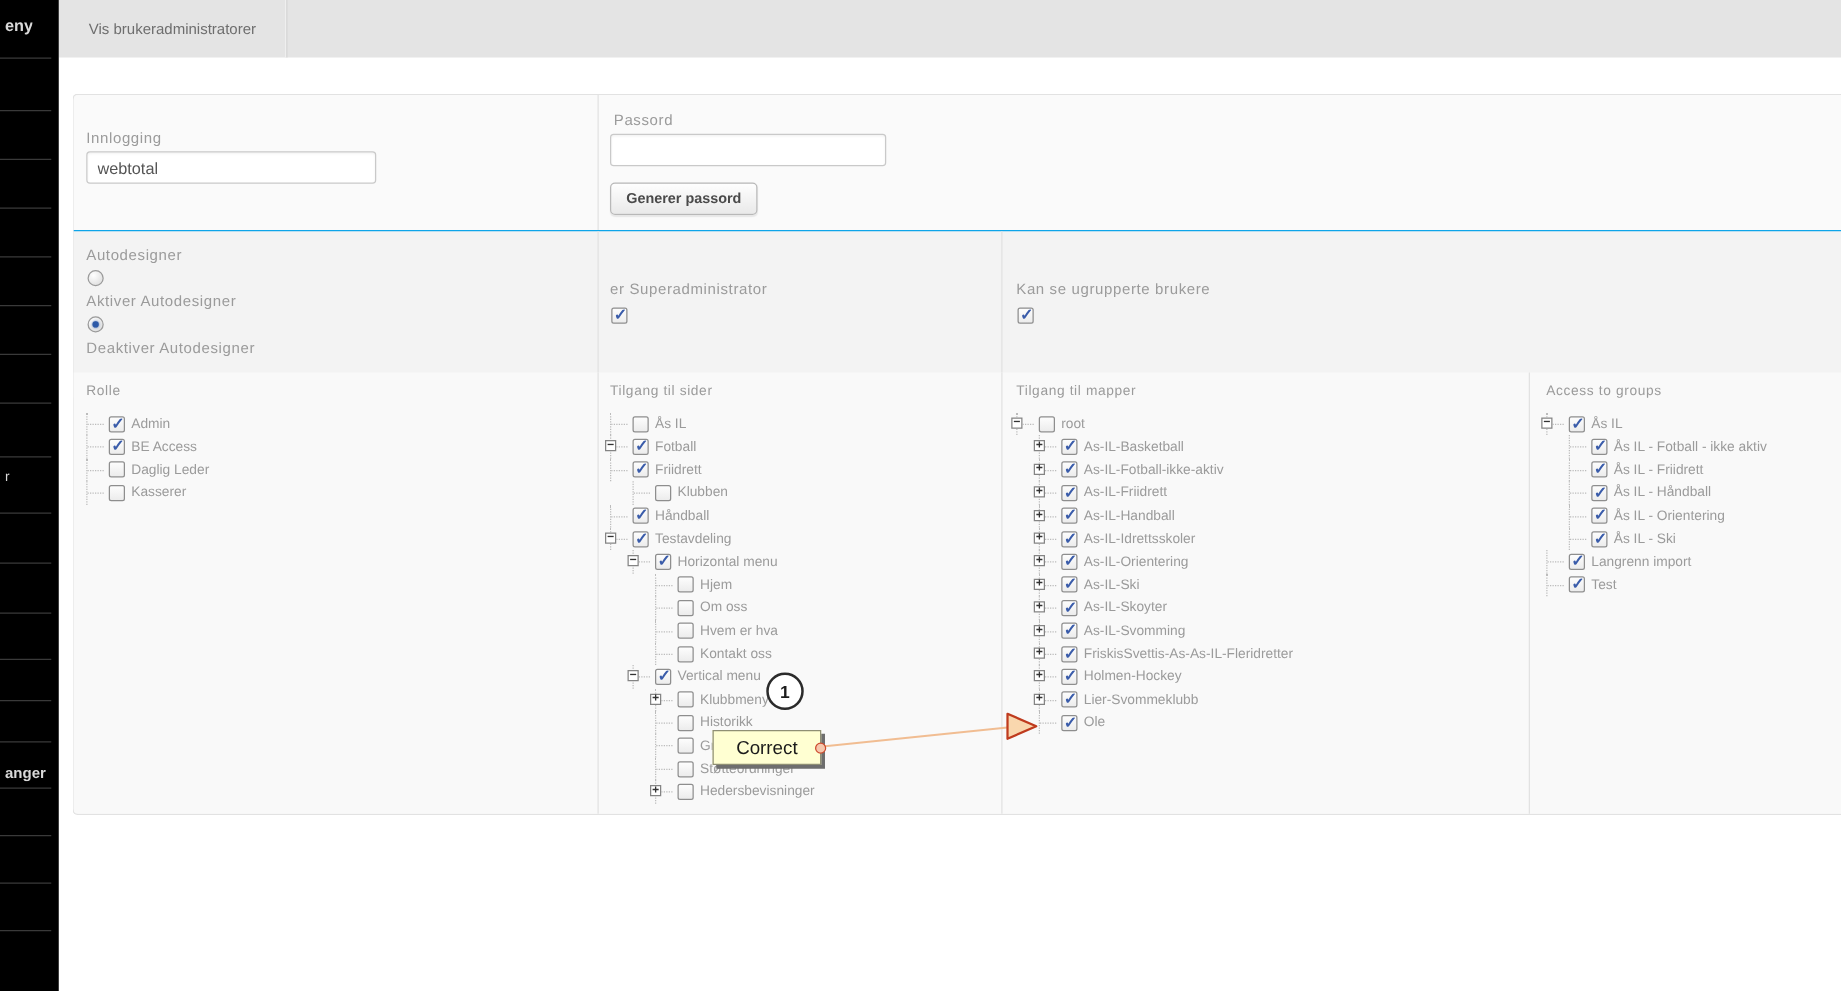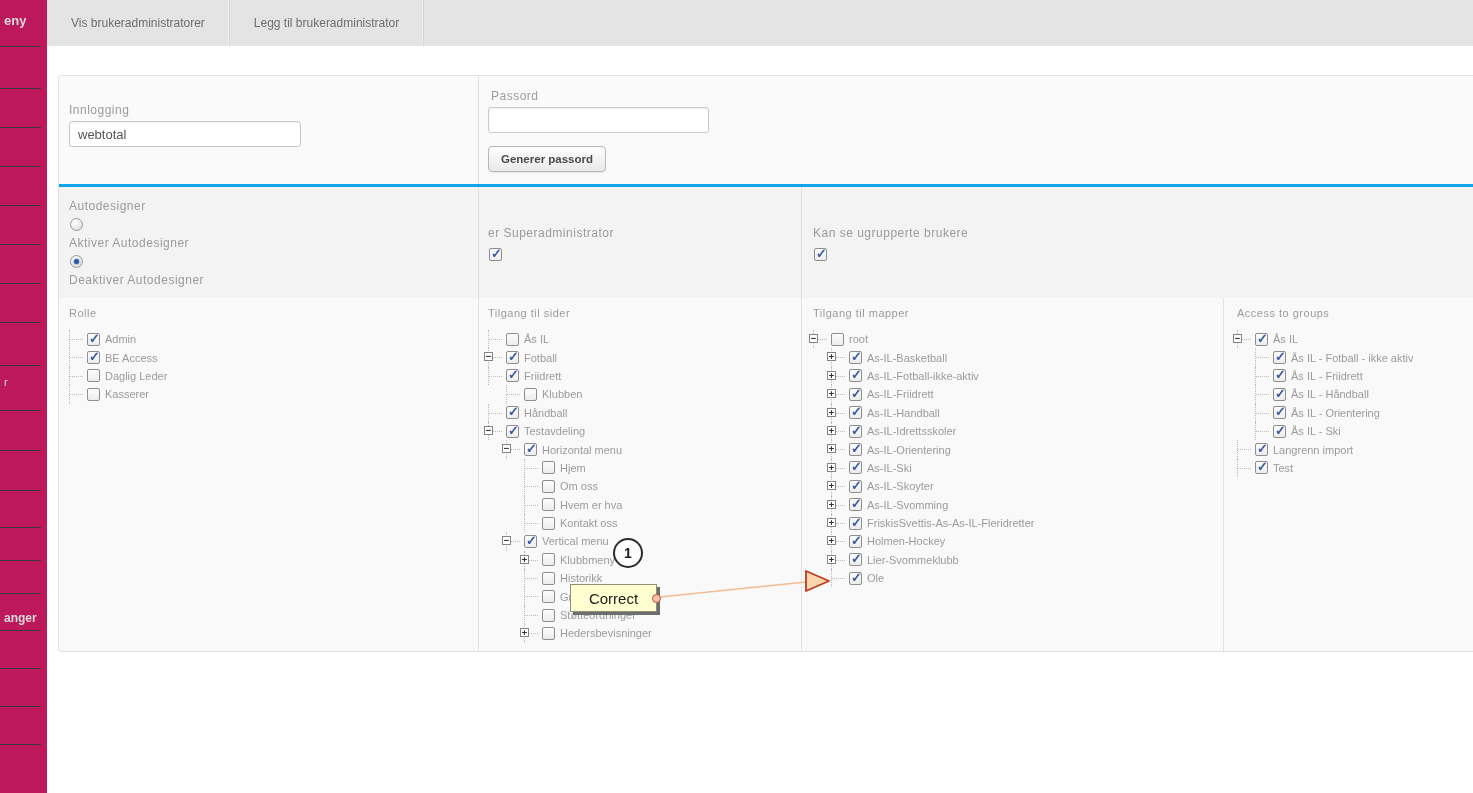--- a/index.html
+++ b/index.html
@@ -1,36 +1,36 @@
 <!DOCTYPE html>
 <html><head>
 <meta charset="utf-8">
 <style>
   * { box-sizing: border-box; margin: 0; padding: 0; }
   html,body { width:1473px; height:793px; overflow:hidden; }
   body { font-family:"Liberation Sans", sans-serif; background:#ffffff; position:relative; }
 
   
-  .sidebar { position:absolute; left:0; top:0; width:47px; height:793px; background:#be185d; z-index:5; }
+  .sidebar { position:absolute; left:0; top:0; width:47px; height:793px; background:#000000; z-index:5; }
   .sidebar .frag { position:absolute; left:4px; color:#d9d9d9; white-space:nowrap; overflow:hidden; }
   .frag-top { top:13px; font-size:13px; font-weight:bold; color:#e3e3e3; }
   .frag-mid { top:376px; font-size:11px; color:#b5b5b5; }
   .frag-bot { top:611px; font-size:12px; font-weight:bold; color:#f2f2f2; }
   .sb-div { position:absolute; left:0; width:41px; height:1px; background:#3a3a3a; }
 
   
   .tabbar { position:absolute; left:47px; top:0; right:0; height:46px; background:#e4e4e4; display:flex; }
   .tab { height:46px; display:flex; align-items:center; justify-content:center; padding:0 24px;
          color:#6e6e6e; font-size:12px; border-right:1px solid #d6d6d6; box-shadow:inset -1px 0 0 #efefef; cursor:pointer; }
 
   
   .panel { position:absolute; left:58px; top:75px; width:1415px; height:577px;
            background:#f9f9f9; border:1px solid #e2e2e2; border-right:none; border-radius:4px 0 0 4px; }
   .row1 { position:absolute; left:0; top:0; right:0; height:108px; background:#fafafa; border-radius:4px 0 0 0; }
-  .row2 { position:absolute; left:0; top:108px; right:0; height:135px; background:#f3f3f3; border-top:3px solid #0ea5e9; border-bottom:1px solid #e2e2e2; }
+  .row2 { position:absolute; left:0; top:108px; right:0; height:135px; background:#f3f3f3; border-top:1px solid #0ea5e9; border-bottom:1px solid #e2e2e2; }
   .row3 { position:absolute; left:0; top:222px; right:0; bottom:0; background:#f9f9f9; border-radius:0 0 0 4px; }
   .vdiv { position:absolute; width:1px; background:#e2e2e2; top:0; bottom:0; }
   .vdiv.a { left:419px; } .vdiv.b { left:742px; } .vdiv.c { left:1164px; }
 
   .lbl { position:absolute; color:#9b9b9b; font-size:12px; letter-spacing:0.5px; white-space:nowrap; }
 
   .txt-input { position:absolute; height:26px; background:#fff; border:1px solid #c9c9c9; border-radius:3px;
                box-shadow: inset 0 1px 2px rgba(0,0,0,0.06); font-family:"Liberation Sans",sans-serif;
                font-size:13px; color:#555; padding:0 8px; outline:none; }
   .btn { position:absolute; height:26px; padding:0 12px; background:linear-gradient(#fefefe,#e9e9e9);
@@ -107,23 +107,20 @@
       <div class="sb-div" style="top: 706px;"></div>
       <div class="sb-div" style="top: 744px;"></div>
     </div>
 </div>
 
 <div class="tabbar">
 
 <div class="tab">
       <span>Vis brukeradministratorer</span>
     </div>
-    <div class="tab">
-      <span>Legg til brukeradministrator</span>
-    </div>
   </div>
 
 <div class="panel">
 
   <div class="row1">
     <div class="vdiv a"></div>
     <span class="lbl" style="left:10px; top:27px;">Innlogging</span>
     <input class="txt-input" style="left: 10px; top: 45px; width: 232px;" value="webtotal">
     <span class="lbl" style="left:432px; top:13px;">Passord</span>
     <input class="txt-input" style="left: 429px; top: 31px; width: 221px;" value="">

